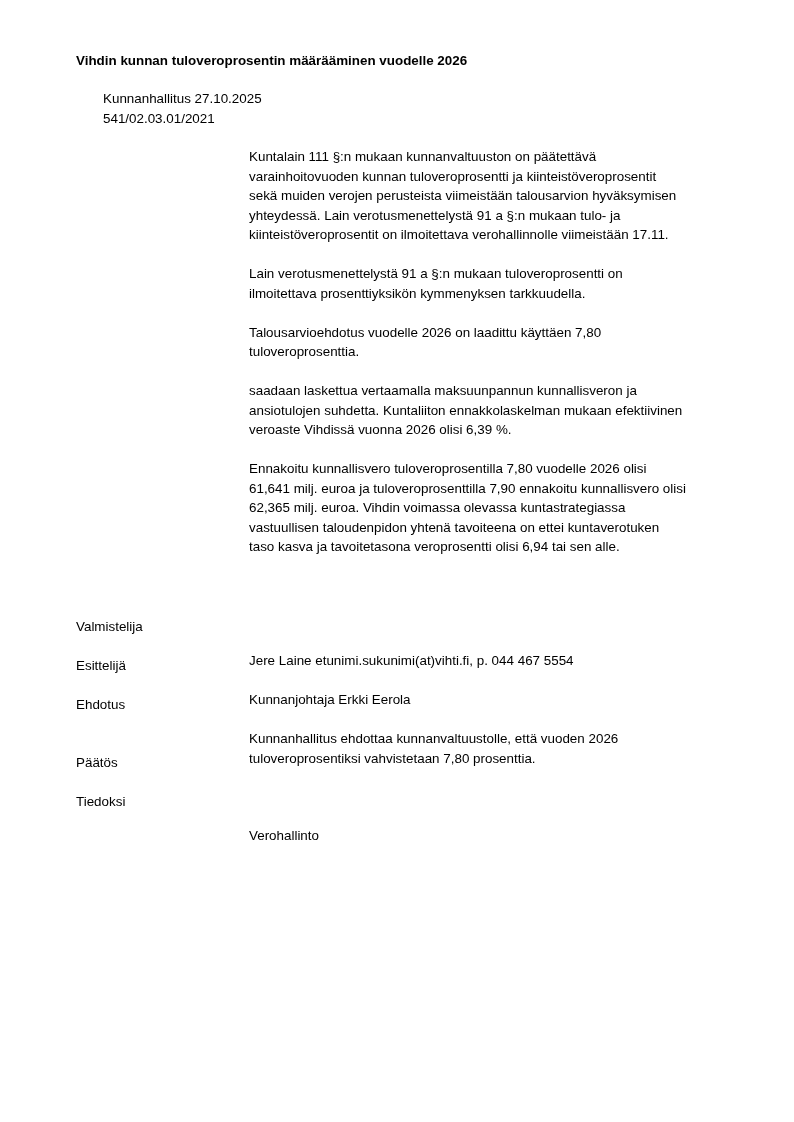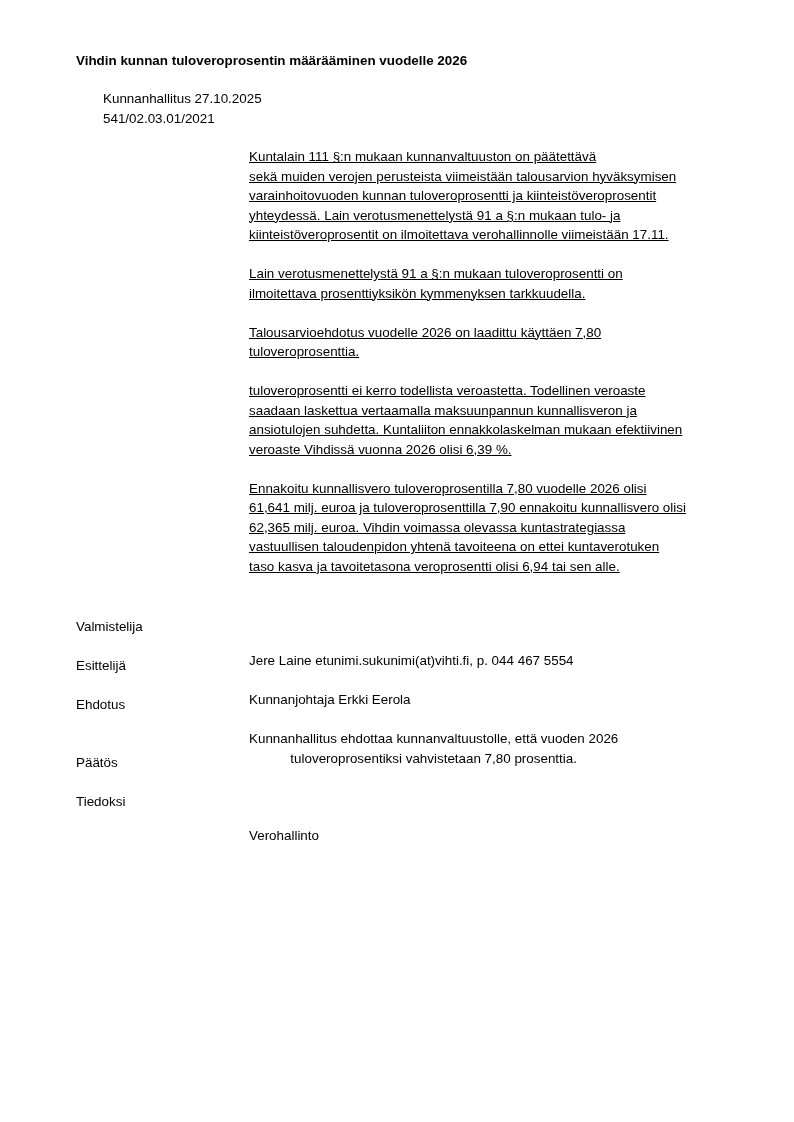--- a/index.html
+++ b/index.html
@@ -37,21 +37,20 @@
       left: 76px;
       top: 89px;
       margin-left: 27px;
     }
     .meta div { white-space: nowrap; }
     .body-text {
       position: absolute;
       left: 249px;
       top: 147px;
       width: 500px;
-      text-decoration: underline;
     }
     .para {
       margin: 0 0 19.5px 0;
     }
     .para span {
       display: block;
       white-space: nowrap;
     }
     .row {
       position: absolute;
@@ -64,21 +63,21 @@
       top: 0;
       white-space: nowrap;
     }
     .row .value {
       position: absolute;
       left: 173px;
       top: 0;
       white-space: nowrap;
       margin-top: 34px;
     }
-    .row .value span { display: block; text-align: center; }
+    .row .value span { display: block; }
     .row-valmistelija { top: 617px; }
     .row-esittelija { top: 656px; }
     .row-ehdotus { top: 695px; }
     .row-paatos { top: 753px; }
     .row-tiedoksi { top: 792px; }
   </style>
 </head>
 <body>
 
 <div class="page">
@@ -86,35 +85,34 @@
   <div class="title">Vihdin kunnan tuloveroprosentin määrääminen vuodelle 2026</div>
 
   <div class="meta">
     <div>Kunnanhallitus 27.10.2025</div>
     <div>541/02.03.01/2021</div>
   </div>
 
   <div class="body-text">
     <div class="para">
       <span>Kuntalain 111 §:n mukaan kunnanvaltuuston on päätettävä</span>
+      <span>varainhoitovuoden  kunnan  tuloveroprosentti  ja kiinteistöveroprosentit</span>
       <span>sekä muiden verojen perusteista viimeistään talousarvion hyväksymisen</span>
-      <span>varainhoitovuoden  kunnan  tuloveroprosentti  ja kiinteistöveroprosentit</span>
       <span>yhteydessä. Lain verotusmenettelystä  91 a §:n mukaan tulo- ja</span>
       <span>kiinteistöveroprosentit  on ilmoitettava verohallinnolle viimeistään 17.11.</span>
     </div>
     <div class="para">
       <span>Lain verotusmenettelystä 91 a §:n mukaan tuloveroprosentti  on</span>
       <span>ilmoitettava prosenttiyksikön kymmenyksen tarkkuudella.</span>
     </div>
     <div class="para">
       <span>Talousarvioehdotus vuodelle 2026 on laadittu käyttäen 7,80</span>
       <span>tuloveroprosenttia.</span>
     </div>
     <div class="para">
-      <span>tuloveroprosentti  ei kerro todellista veroastetta. Todellinen veroaste</span>
       <span>saadaan laskettua vertaamalla maksuunpannun kunnallisveron ja</span>
       <span>ansiotulojen suhdetta. Kuntaliiton ennakkolaskelman mukaan efektiivinen</span>
       <span>veroaste Vihdissä vuonna 2026 olisi 6,39 %.</span>
     </div>
     <div class="para">
       <span>Ennakoitu  kunnallisvero tuloveroprosentilla  7,80 vuodelle 2026 olisi</span>
       <span>61,641 milj. euroa ja tuloveroprosenttilla  7,90 ennakoitu kunnallisvero olisi</span>
       <span>62,365 milj. euroa. Vihdin voimassa olevassa kuntastrategiassa</span>
       <span>vastuullisen taloudenpidon yhtenä tavoiteena on ettei kuntaverotuken</span>
       <span>taso kasva ja tavoitetasona veroprosentti  olisi 6,94 tai sen alle.</span>

